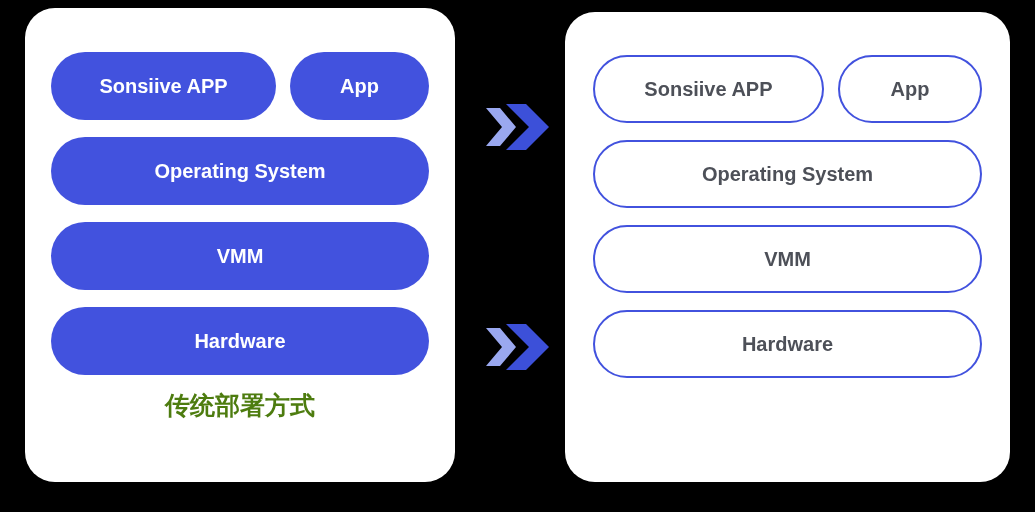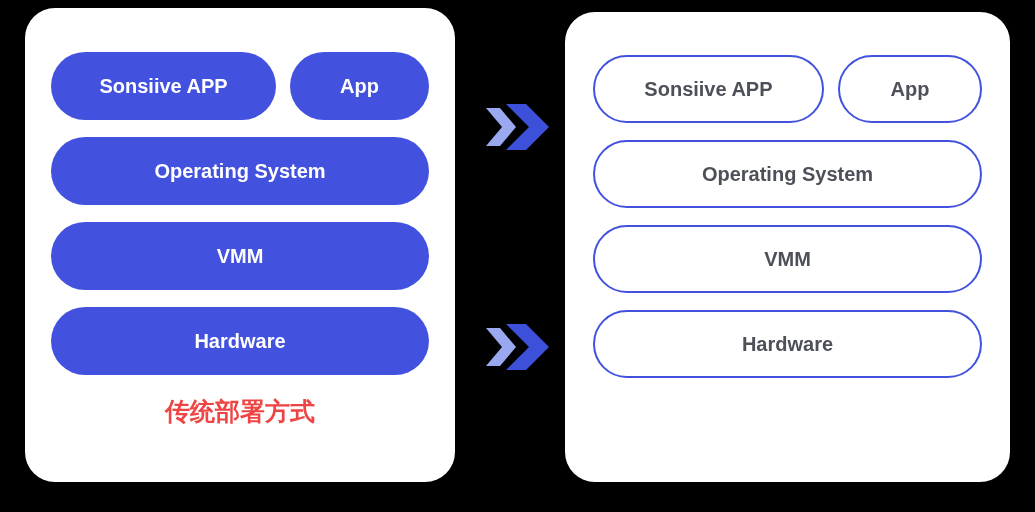--- a/index.html
+++ b/index.html
@@ -61,24 +61,24 @@
     background: #4252de;
     color: #ffffff;
   }
   .outline {
     background: #ffffff;
     border: 2px solid #4252de;
     color: #4d5058;
   }
   .caption {
     text-align: center;
-    margin-top: 20px;
+    margin-top: 14px;
     font-size: 25px;
     font-weight: bold;
-    color: #ef4444;
+    color: #4d7c0f;
     font-family: Liberation Serif, serif;
   }
   .arrow {
     position: absolute;
     width: 66px;
     height: 46px;
   }
   .arrow-top { left: 486px; top: 104px; }
   .arrow-bottom { left: 486px; top: 324px; }
 </style>

